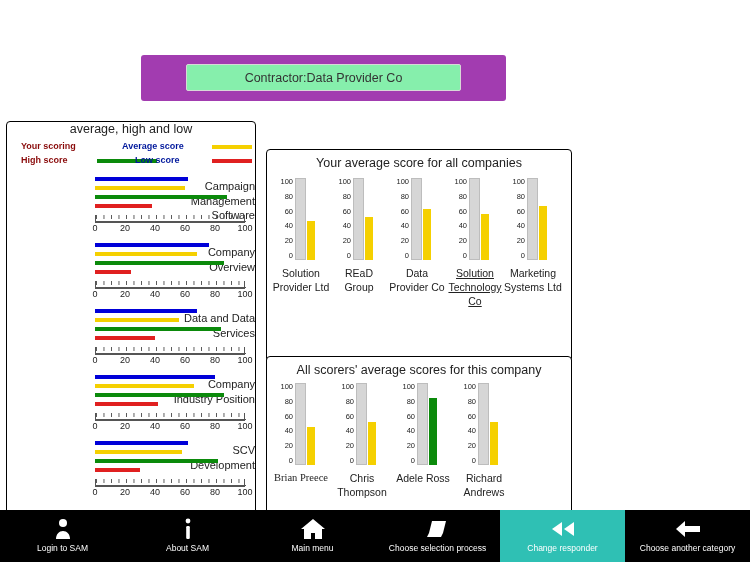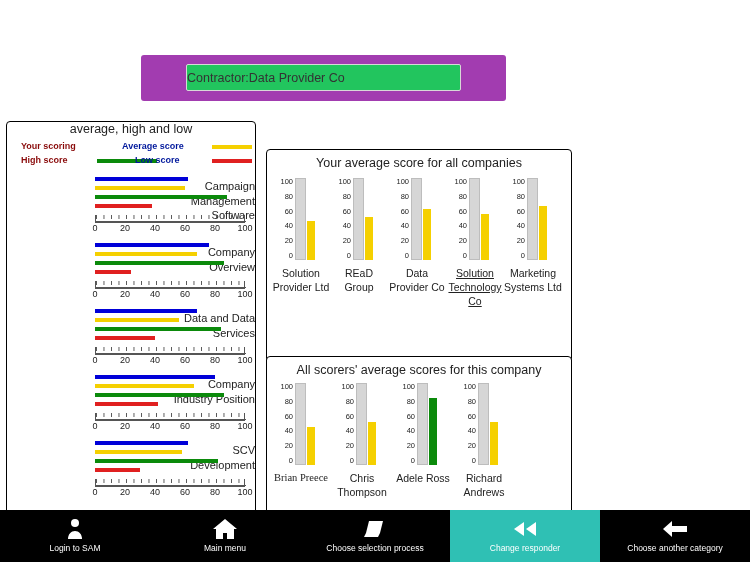--- a/index.html
+++ b/index.html
@@ -39,24 +39,24 @@
   
   .banner {
     position: absolute; left: 141px; top: 55px;
     width: 365px; height: 46px;
     background: #a23cb0;
     border-radius: 3px;
   }
   .banner-field {
     position: absolute; left: 45px; top: 9px;
     width: 275px; height: 27px;
-    background: #22c55e;
+    background: #86efac;
     border: 1px solid #d8d8d8;
     border-radius: 2px;
-    text-align: left;
+    text-align: center;
     line-height: 26px;
     font-size: 12.5px;
     color: #333;
   }
   
   .panel {
     position: absolute;
     background: #ffffff;
     border: 1px solid #000000;
     border-radius: 4px;
@@ -484,20 +484,29 @@
         <div class="tb-icon">
           <svg width="16" height="22" viewBox="0 0 16 22">
             <circle cx="8" cy="5" r="4" fill="#fff"></circle>
             <path d="M1 21c0-5 3.2-8 7-8s7 3 7 8z" fill="#fff"></path>
           </svg>
         </div>
         <div class="tb-label">Login to SAM</div>
       </div>
       <div class="tb-item">
         <div class="tb-icon">
+          <svg width="10" height="22" viewBox="0 0 10 22">
+            <circle cx="5" cy="3" r="2.4" fill="#fff"></circle>
+            <rect x="3.2" y="8" width="3.6" height="13" rx="1.2" fill="#fff"></rect>
+          </svg>
+        </div>
+        <div class="tb-label">About SAM</div>
+      </div>
+      <div class="tb-item">
+        <div class="tb-icon">
           <svg width="26" height="22" viewBox="0 0 26 22">
             <path d="M13 1 1 11h3v10h7v-6h4v6h7V11h3z" fill="#fff"></path>
           </svg>
         </div>
         <div class="tb-label">Main menu</div>
       </div>
       <div class="tb-item">
         <div class="tb-icon">
           <svg width="24" height="22" viewBox="0 0 24 22">
             <path d="M6 3h14l-3 12H3z" fill="#fff"></path>

